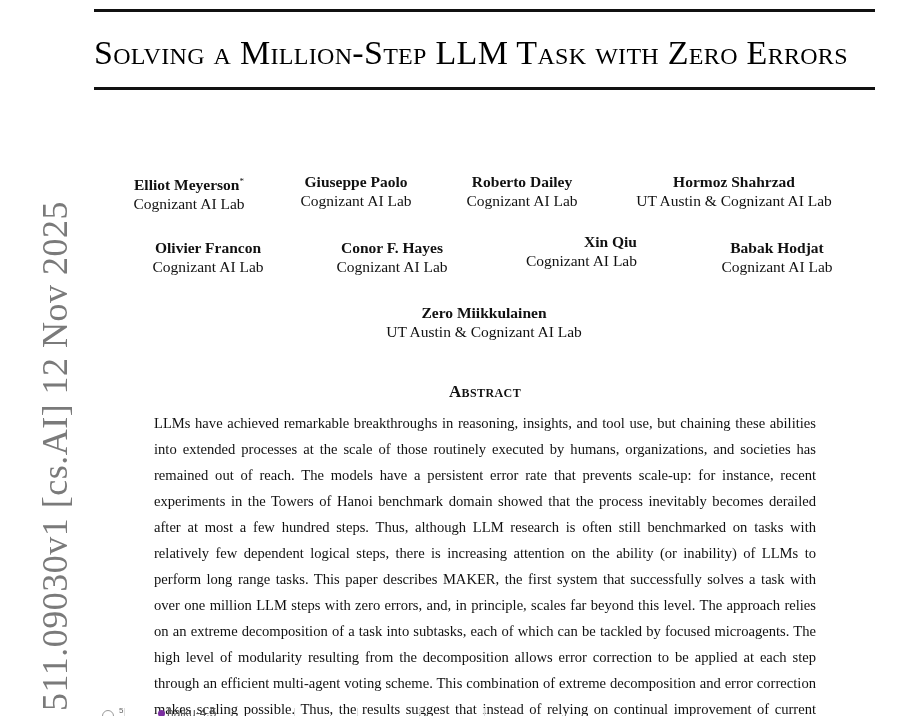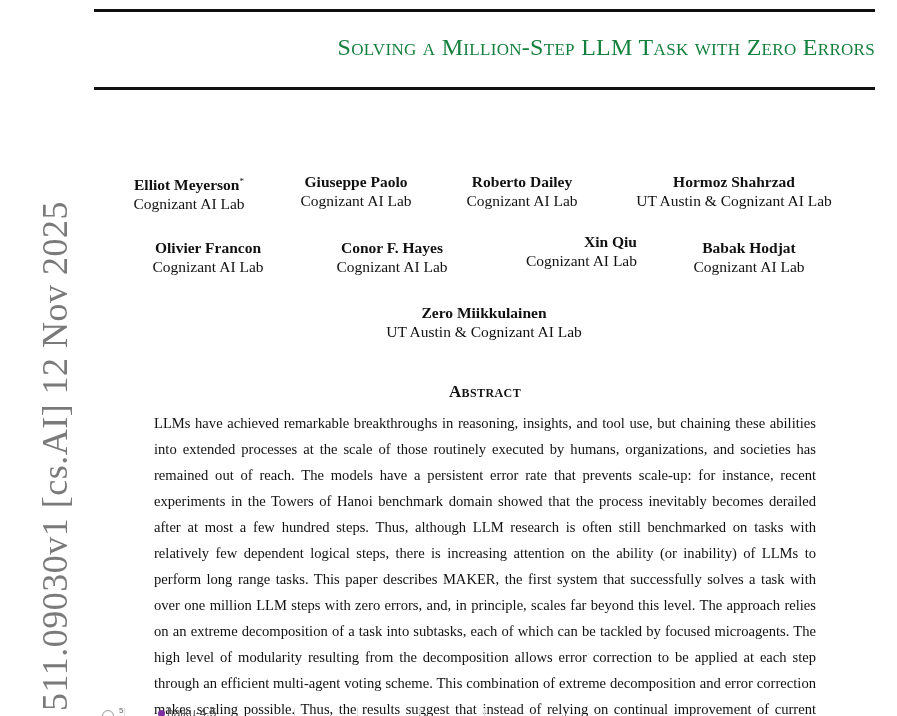--- a/index.html
+++ b/index.html
@@ -1,22 +1,22 @@
 <!DOCTYPE html>
 <html><head>
 <meta charset="utf-8">
 <style>
   html, body { margin:0; padding:0; background:#ffffff; }
   body { width:897px; height:716px; position:relative; overflow:hidden;
          font-family:"Liberation Serif", "DejaVu Serif", serif; color:#111; }
   .rule { position:absolute; left:94px; width:781px; background:#111; }
   .rule.top { top:9px; height:3px; }
   .rule.bottom { top:87px; height:3px; }
-  .title { position:absolute; left:94px; width:781px; top:34px; text-align:right;
-           font-size:24px; letter-spacing:0.3px; font-variant:small-caps; color:#15803d; }
+  .title { position:absolute; left:94px; width:781px; top:34px; text-align:left;
+           font-size:34px; letter-spacing:0.3px; font-variant:small-caps; color:#000000; }
   .author { position:absolute; text-align:center; font-size:15.5px; line-height:19px; white-space:nowrap;margin-top:24px; }
   .author .name { font-weight:bold; display:block; }
   .author .aff { display:block; }
   .author sup { font-size:9px; font-weight:normal; }
   .abstract-head { position:absolute; left:0; width:970px; top:382px; text-align:center;
                    font-weight:bold; font-size:17px; font-variant:small-caps; letter-spacing:0.4px; }
   .abstract { position:absolute; left:154px; width:662px; top:410px; font-size:14.6px;
               line-height:26px; text-align:justify; }
   .arxiv { position:absolute; left:-175px; top:460px; width:460px; transform:rotate(-90deg);
            transform-origin:center; font-size:36px; color:#7a7a7a; white-space:nowrap; text-align:left; letter-spacing:0.5px; }
@@ -56,21 +56,21 @@
   <span class="aff">Cognizant AI Lab</span>
 </div>
 <div class="author" style="left:331px; top:214px; width:122px;">
   <span class="name">Conor F. Hayes</span>
   <span class="aff">Cognizant AI Lab</span>
 </div>
 <div class="author" style="left:515px; top:208px; width:122px;text-align:right;">
   <span class="name">Xin Qiu</span>
   <span class="aff">Cognizant AI Lab</span>
 </div>
-<div class="author" style="left:688px; top:214px; width:122px;">
+<div class="author" style="left:716px; top:214px; width:122px;">
   <span class="name">Babak Hodjat</span>
   <span class="aff">Cognizant AI Lab</span>
 </div>
 
 <div class="author" style="left:377px; top:279px; width:214px;">
   <span class="name">Zero Miikkulainen</span>
   <span class="aff">UT Austin &amp; Cognizant AI Lab</span>
 </div>
 
 <div class="abstract-head">Abstract</div>

